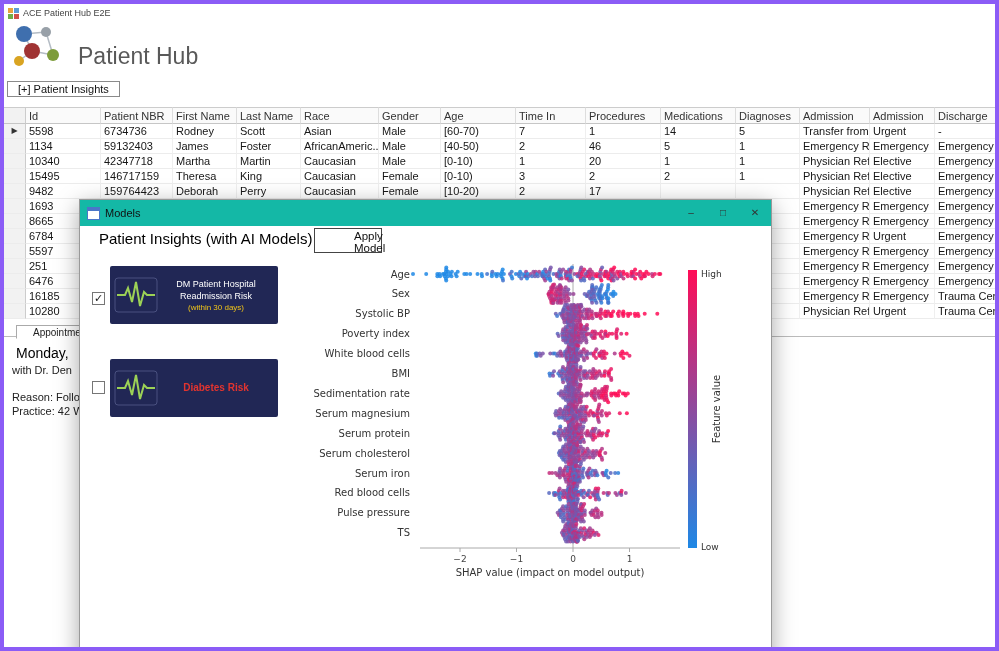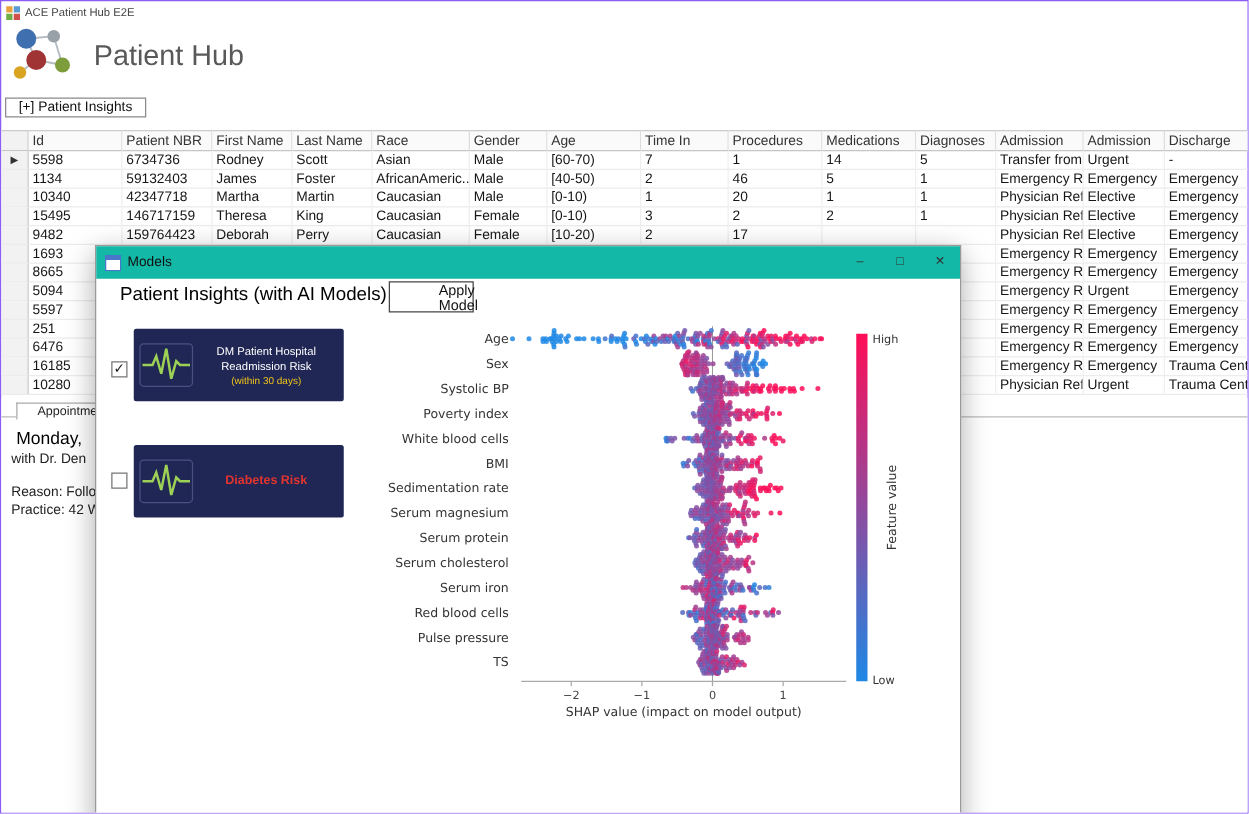--- a/index.html
+++ b/index.html
@@ -1,27 +1,27 @@
 <!DOCTYPE html>
 <html><head>
 <meta charset="utf-8">
 <style>
   html,body{margin:0;padding:0;background:#fff;}
   .page{position:relative;width:999px;height:651px;overflow:hidden;background:#fff;
-        border:1px solid #8b5cf6;box-sizing:border-box;
+        border:4px solid #8b5cf6;box-sizing:border-box;
         font-family:"Liberation Sans",sans-serif;
         --cols:22px 75px 72px 64px 64px 78px 62px 75px 70px 75px 75px 64px 70px 65px 68px;}
   
   .titlebar{position:absolute;left:0;top:0;width:100%;height:18px;display:flex;align-items:center;gap:4px;padding-left:4px;box-sizing:border-box;}
   .titlebar-text{font-size:9px;color:#444;}
   .app-ico{display:inline-grid;grid-template-columns:5px 5px;grid-auto-rows:5px;gap:1px;}
   .app-ico i{display:block;}
   .q1{background:#e8a33d;} .q2{background:#5b9bd5;} .q3{background:#70ad47;} .q4{background:#d0504b;}
   
-  .brand{position:absolute;left:6px;top:20px;display:flex;align-items:center;gap:10px;}
+  .brand{position:absolute;left:6px;top:20px;display:flex;align-items:flex-end;gap:10px;}
   .brand-name{font-size:23px;color:#595959;}
   
   .insights-btn{position:absolute;left:3px;top:77px;height:16px;padding:0 10px;background:#fff;
     border:1px solid #8a8a8a;font-size:11px;font-family:inherit;color:#111;cursor:pointer;}
   
   #grid-header{position:absolute;left:0;top:103px;display:grid;grid-template-columns:var(--cols);}
   #grid-body{position:absolute;left:0;top:120px;display:grid;grid-template-columns:var(--cols);grid-auto-rows:15px;}
   .gh-cell{height:17px;box-sizing:border-box;padding:2px 3px 0;font-size:11px;color:#333;background:#fafafa;
     border-top:1px solid #ccc;border-right:1px solid #ddd;border-bottom:1px solid #c6c6c6;white-space:nowrap;overflow:hidden;}
   .gb-cell{height:15px;box-sizing:border-box;padding:1px 3px 0;font-size:11px;line-height:13px;color:#161616;
@@ -212,21 +212,21 @@
       <div class="gb-cell"></div>
       <div class="gb-cell"></div>
       <div class="gb-cell"></div>
       <div class="gb-cell"></div>
       <div class="gb-cell"></div>
       <div class="gb-cell"></div>
       <div class="gb-cell">Emergency R...</div>
       <div class="gb-cell">Emergency</div>
       <div class="gb-cell">Emergency</div>
       <div class="gb-cell ind"></div>
-      <div class="gb-cell">5094</div>
+      <div class="gb-cell">6784</div>
       <div class="gb-cell"></div>
       <div class="gb-cell"></div>
       <div class="gb-cell"></div>
       <div class="gb-cell"></div>
       <div class="gb-cell"></div>
       <div class="gb-cell"></div>
       <div class="gb-cell"></div>
       <div class="gb-cell"></div>
       <div class="gb-cell"></div>
       <div class="gb-cell"></div>

